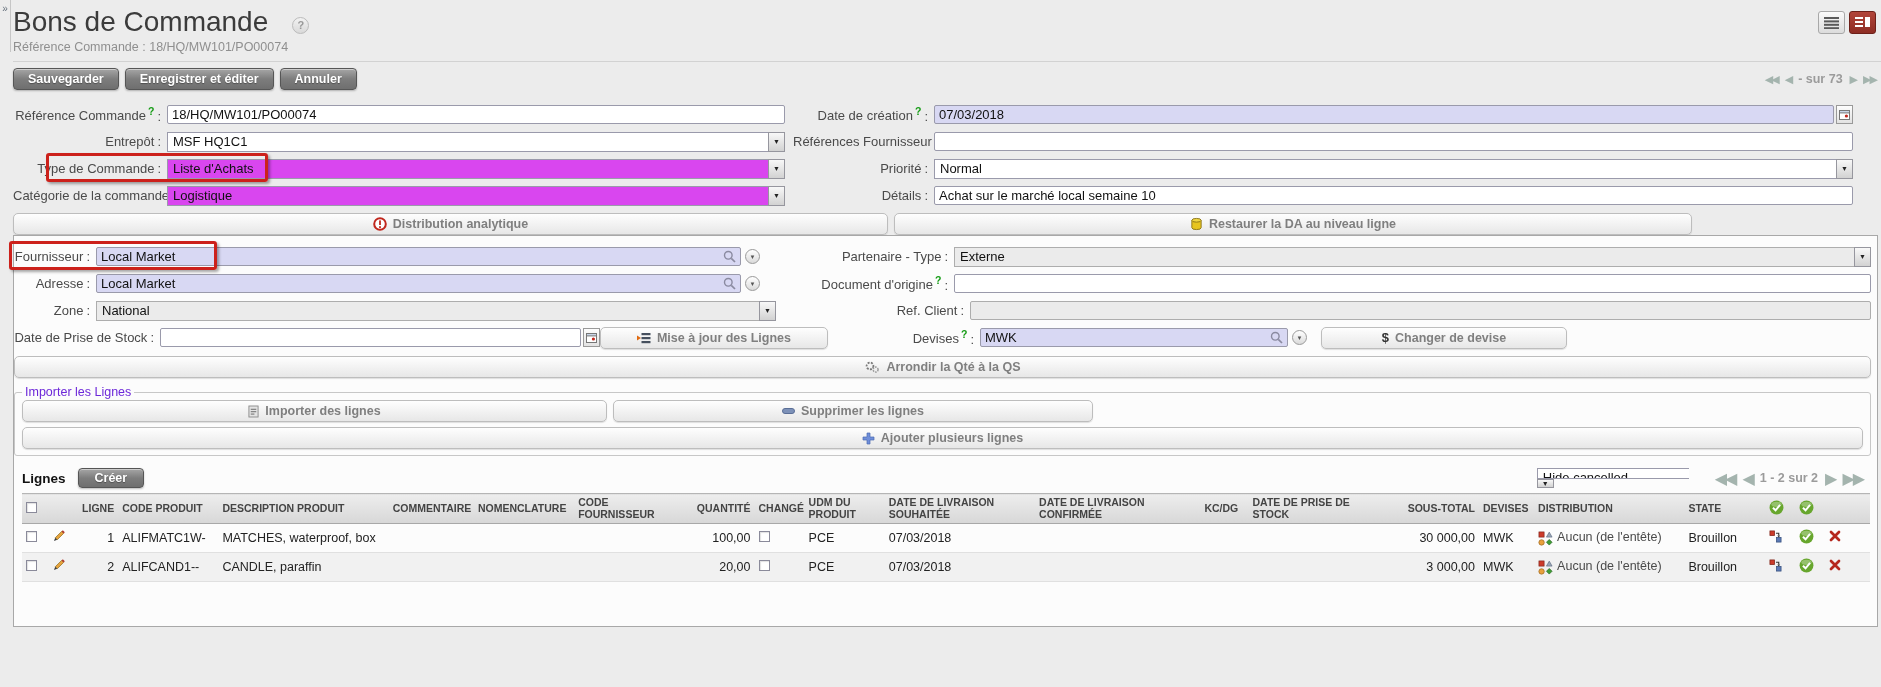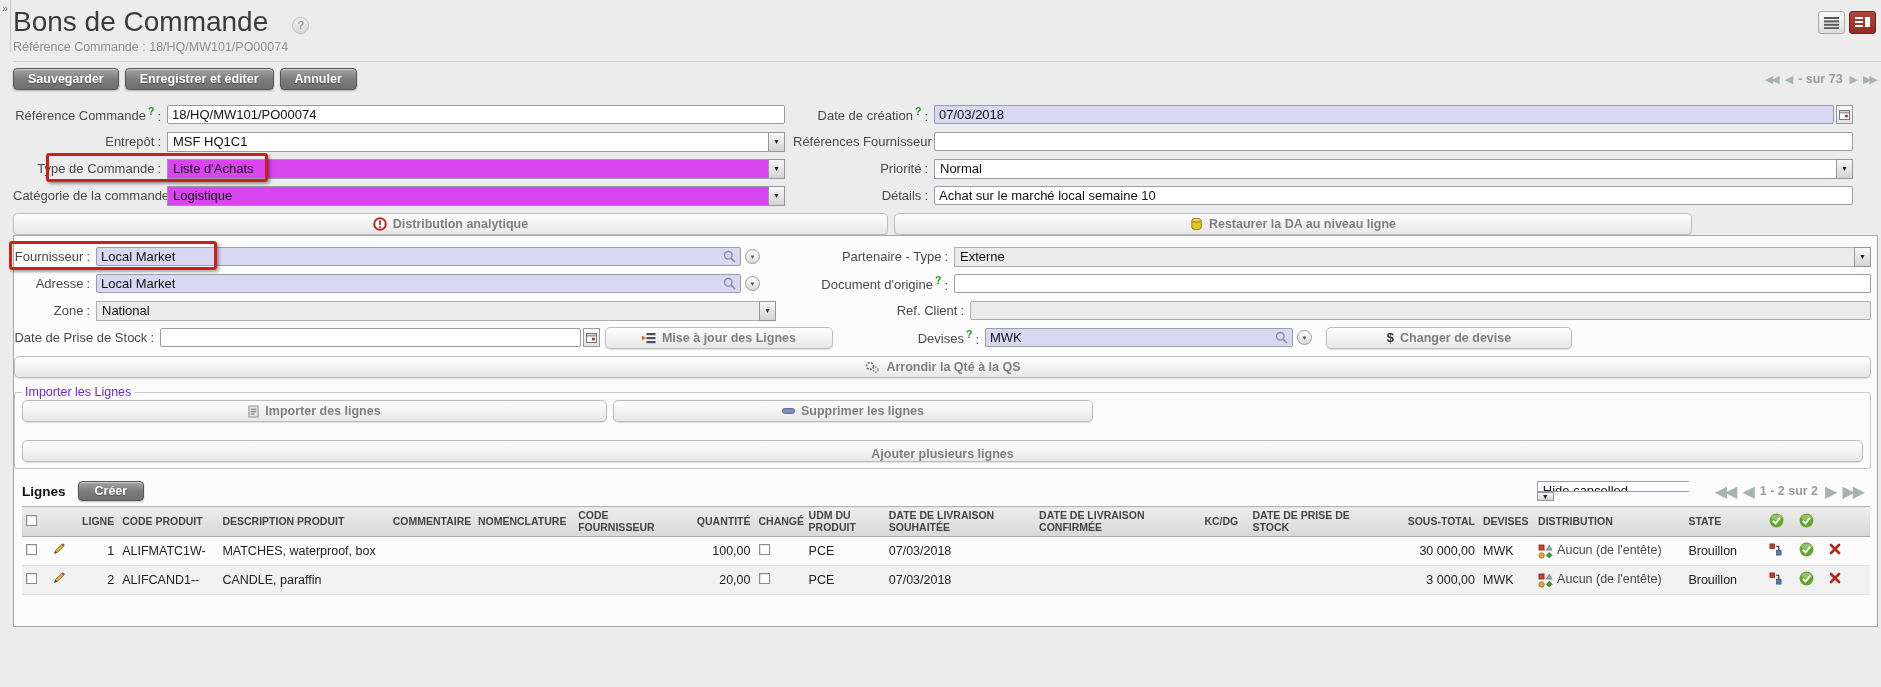--- a/index.html
+++ b/index.html
@@ -82,29 +82,29 @@
   .prow { display:flex; align-items:center; margin:6px 0; position:relative; height:21px; }
   .plbl { width:76px; margin-left:0; }
   .plbl2 { width:182px; margin-left:6px; }
   .fw { margin-left:6px; display:flex; align-items:center; flex:none; position:relative;}
   .lookup input { padding-right:20px; }
   .mag { position:absolute; right:5px; top:3px; }
   .circ { width:15px; height:15px; border-radius:50%; border:1px solid #9a9a9a;
     background:linear-gradient(#fff,#dadada); font-size:6px; color:#555; display:flex; align-items:center;
     justify-content:center; margin-left:4px; flex:none; padding:0; cursor:pointer;}
   .f-sup { width:645px; } .f-zone { width:680px; } .f-right { flex:1; margin-left:6px; display:flex; align-items:center;}
-  .f-stock { width:440px; } .btn-maj { width:228px; margin-left:5px; flex:none;}
+  .f-stock { width:440px; } .btn-maj { width:228px; flex:none;}
   .f-cur { width:308px; } .btn-cur { width:246px; margin-left:14px; flex:none;}
   .round-row { margin:8px 0 0 0; }
   .round-row .lbtn { width:100%; }
   fieldset.import { margin:7px 0 0 0; border:1px solid #c7c7c7; border-radius:3px; padding:1px 7px 6px;}
   fieldset.import legend { font-size:12.5px; color:#6d28d9; padding:0 3px; }
   .imp-row { display:flex; gap:6px; margin-bottom:5px; }
   .w1{width:585px;flex:none;} .w2{width:480px;flex:none;} .w3{width:480px;flex:none;}
-  .add-row .lbtn { width:100%;flex-direction:column; }
+  .add-row .lbtn { width:100%; }
 
   
   .lines-bar { display:flex; align-items:center; margin:12px 8px 5px 8px; }
   .lines-title { font-size:13.5px; font-weight:bold; color:#111; margin-right:12px;}
   .lines-bar .dark-btn { padding:2px 16px; }
   .filter-sel { width:152px; margin-left:auto;flex-direction:column; }
   .lines-pager { display:flex; align-items:center; gap:7px; margin-left:26px; }
   table.lines { table-layout:fixed; border-collapse:collapse; margin-left:8px; width:1848px; }
   thead th { background:linear-gradient(#ededed,#d7d7d7); border-top:1px solid #b5b5b5;
     border-bottom:1px solid #a8a8a8; padding:2px 4px; font-size:10.5px; color:#444;

